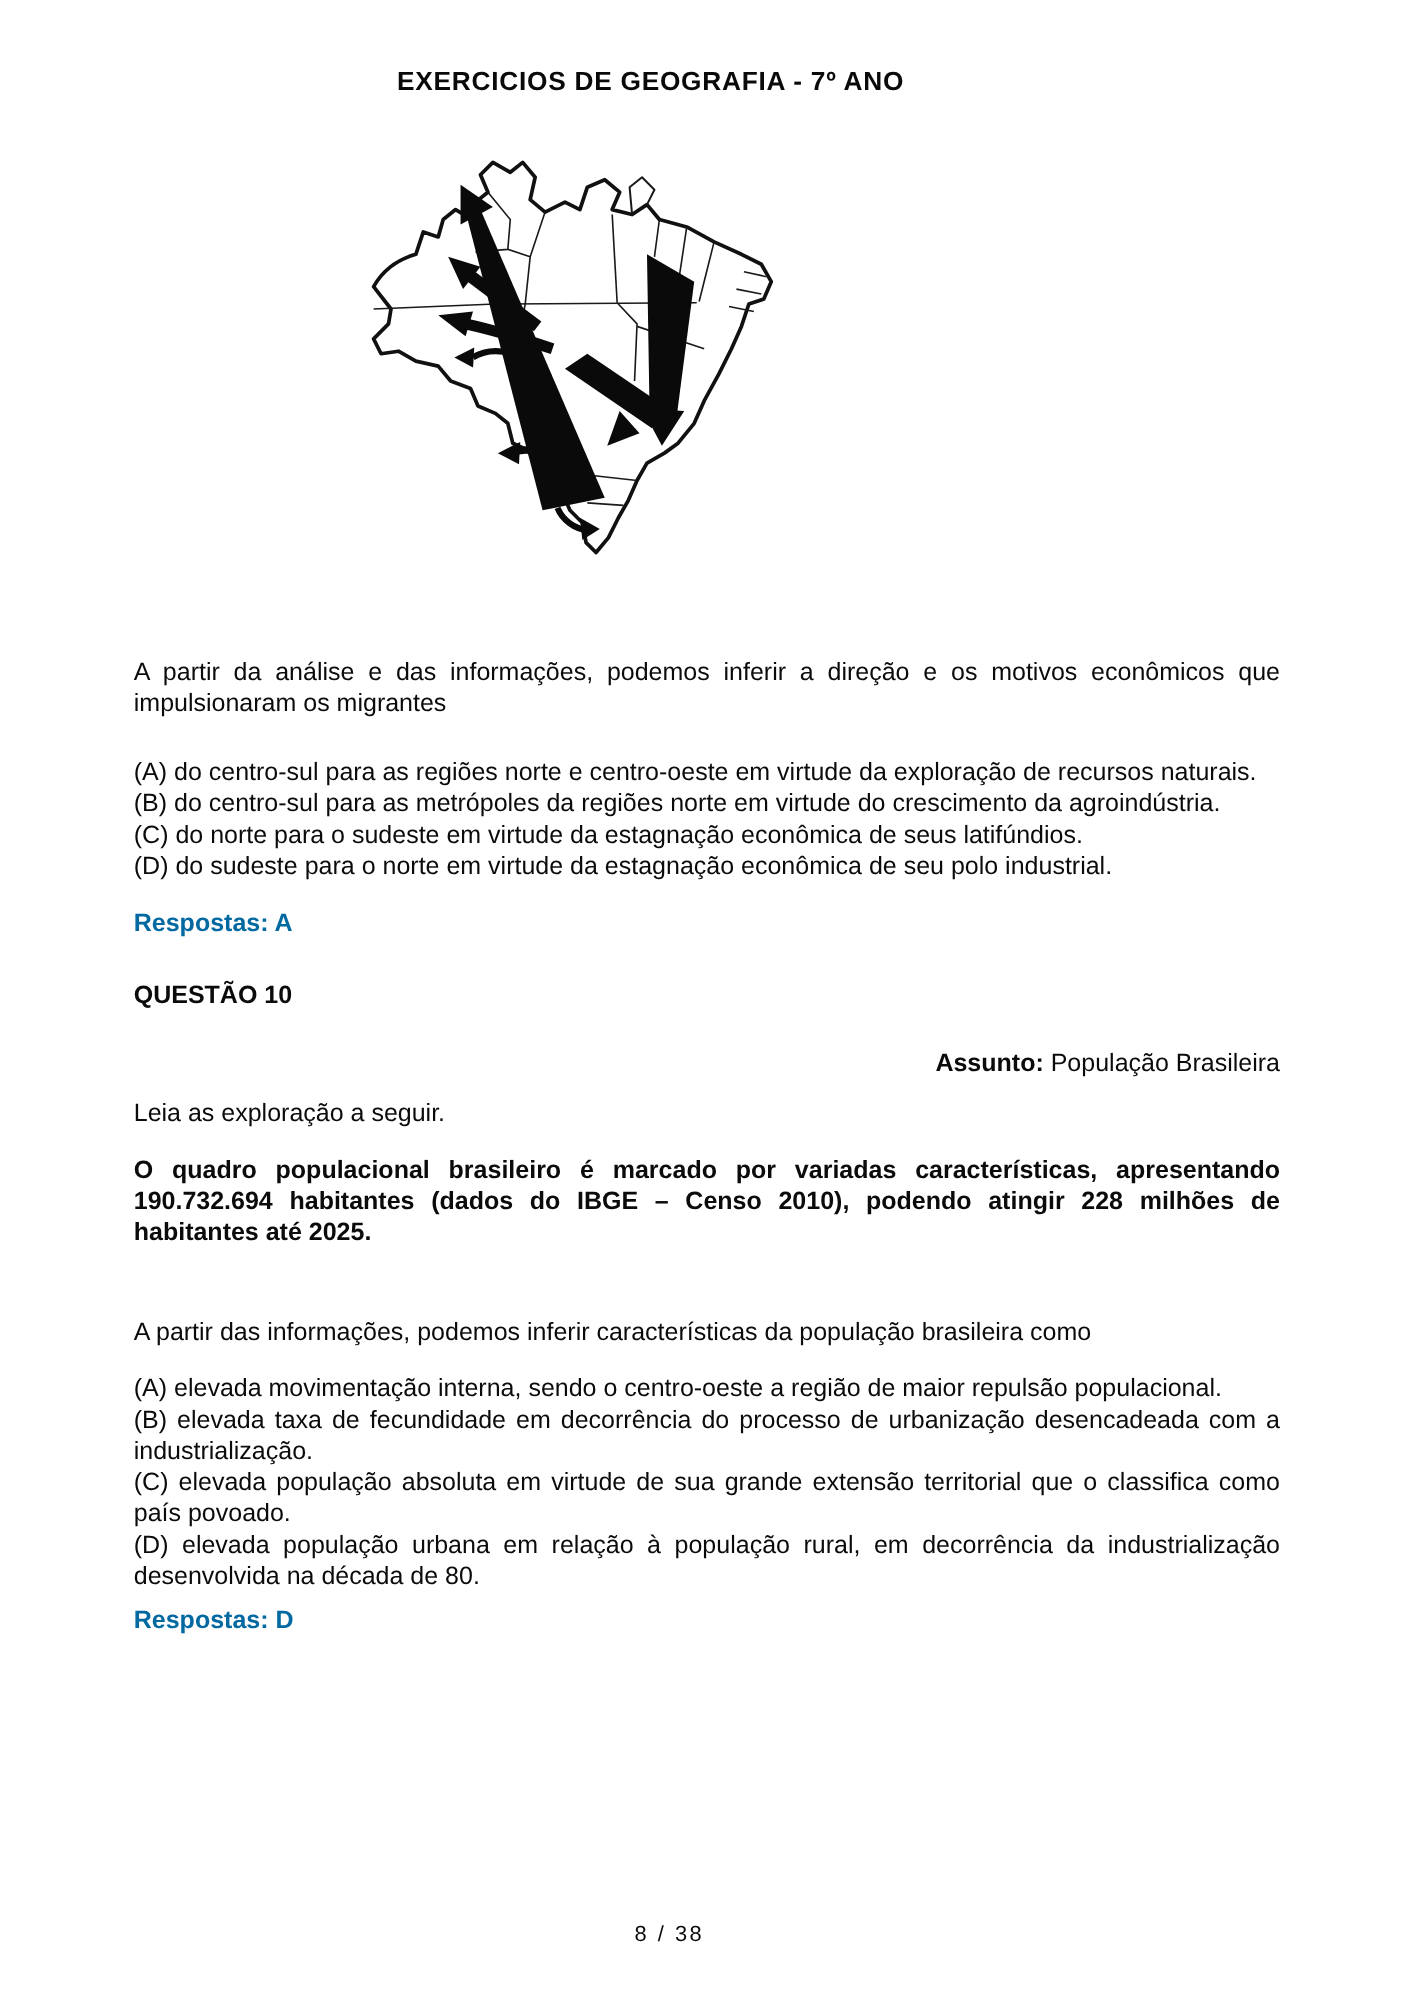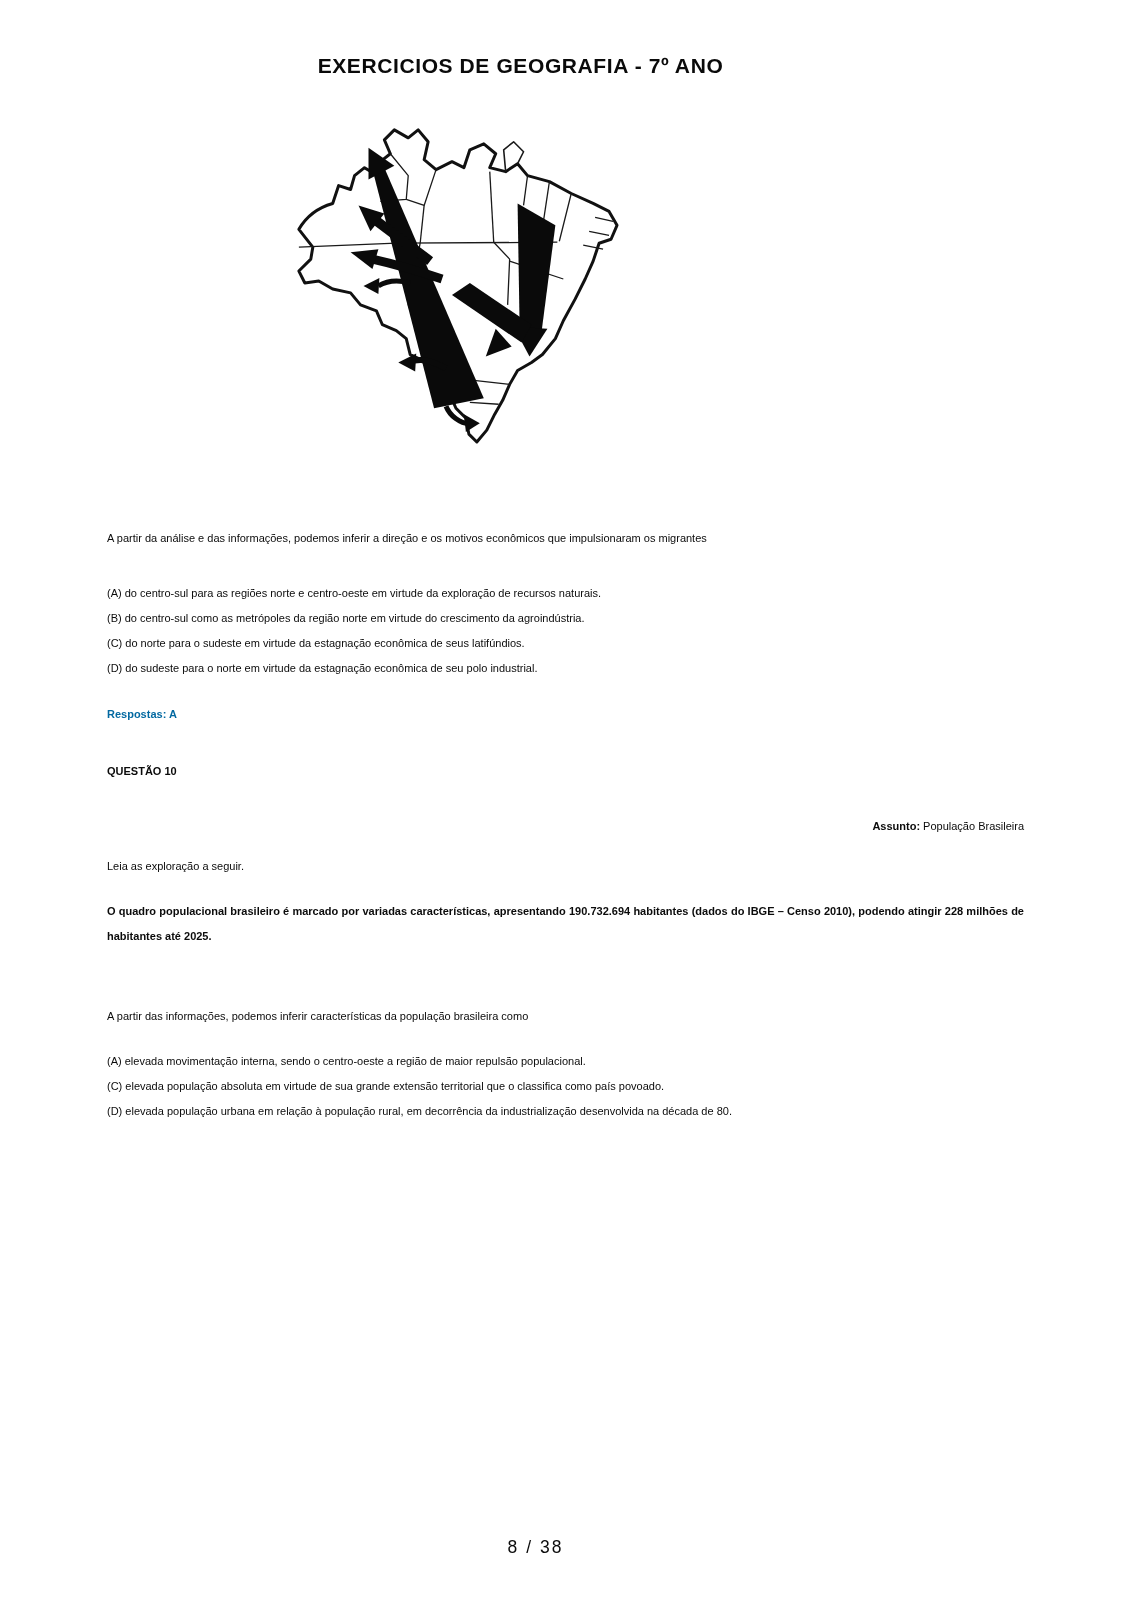--- a/index.html
+++ b/index.html
@@ -32,21 +32,21 @@
     white-space: nowrap;
   }
   .map-wrap {
     width: 378px;
     height: 338px;
     margin-top: 32px;
     margin-left: 259px; 
   }
   .map-wrap svg { display: block; width: 378px; height: 338px; }
   p, .line {
-    font-size: 11px;
+    font-size: 20px;
     line-height: 25px;
     text-align: justify;
   }
   .intro-1      { margin-top: 78px; }
   .options-1    { margin-top: 30px; }
   .answer-key   { margin-top: 21px; font-weight: bold; color: #0369a1; text-align: left; }
   .q-heading    { margin-top: 32px; font-weight: bold; text-align: left; }
   .subject-line { margin-top: 30px; text-align: right; }
   .lead-line    { margin-top: 15px; text-align: left; }
   .bold-statement { margin-top: 20px; font-weight: bold; line-height: 25px; }
@@ -152,39 +152,41 @@
         <polygon points="222,315 206,306 208,324"></polygon>
       </g>
     </svg>
   </div>
 
   <div class="content">
     <p class="intro-1">A partir da análise e das informações, podemos inferir a direção e os motivos econômicos que impulsionaram os migrantes</p>
 
     <div class="options-1">
       <p class="opt">(A) do centro-sul para as regiões norte e centro-oeste em virtude da exploração de recursos naturais.</p>
-      <p class="opt">(B) do centro-sul como as metrópoles da região norte em virtude do crescimento da agroindústria.</p>
+      <p class="opt">(B) do centro-sul para as metrópoles da regiões norte em virtude do crescimento da agroindústria.</p>
       <p class="opt">(C) do norte para o sudeste em virtude da estagnação econômica de seus latifúndios.</p>
       <p class="opt">(D) do sudeste para o norte em virtude da estagnação econômica de seu polo industrial.</p>
     </div>
 
     <p class="answer-key">Respostas: A</p>
 
     <p class="q-heading">QUESTÃO 10</p>
 
     <p class="subject-line"><b>Assunto:</b><span> População Brasileira</span></p>
 
     <p class="lead-line">Leia as exploração a seguir.</p>
 
     <p class="bold-statement">O quadro populacional brasileiro é marcado por variadas características, apresentando 190.732.694 habitantes (dados do IBGE – Censo 2010), podendo atingir 228 milhões de habitantes até 2025.</p>
 
     <p class="intro-2">A partir das informações, podemos inferir características da população brasileira como</p>
 
     <div class="options-2">
       <p class="opt">(A) elevada movimentação interna, sendo o centro-oeste a região de maior repulsão populacional.</p>
+      <p class="opt">(B) elevada taxa de fecundidade em decorrência do processo de urbanização desencadeada com a industrialização.</p>
       <p class="opt">(C) elevada população absoluta em virtude de sua grande extensão territorial que o classifica como país povoado.</p>
       <p class="opt">(D) elevada população urbana em relação à população rural, em decorrência da industrialização desenvolvida na década de 80.</p>
     </div>
 
+    <p class="answer-key answer-key-2">Respostas: D</p>
   </div>
 
   <div class="page-footer">8 / 38</div>
 </div>
 
 </body></html>

